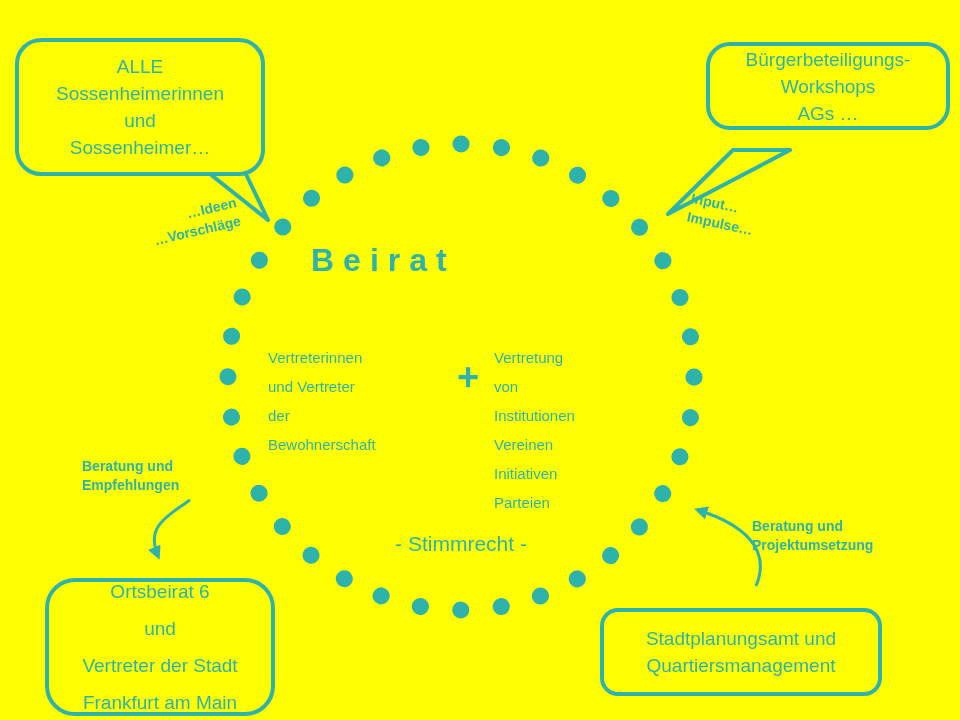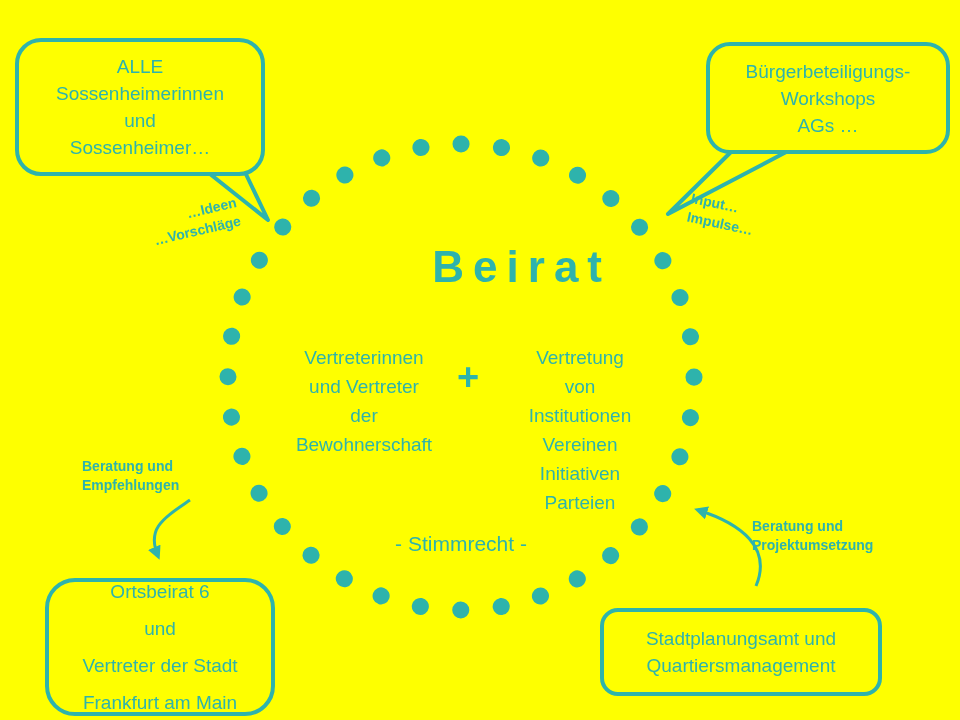--- a/index.html
+++ b/index.html
@@ -20,33 +20,33 @@
     position: absolute;
     background: var(--bg);
     border: 4px solid var(--teal);
     color: var(--teal);
     display: flex; flex-direction: column; justify-content: center;
     text-align: center;
     font-size: 19px; line-height: 27px;
     z-index: 2;
   }
   .callout-tl { left: 15px; top: 8px;  width: 250px; height: 138px; border-radius: 26px; }
-  .callout-tr { left: 706px; top: 12px; width: 244px; height: 112px; border-radius: 24px; }
+  .callout-tr { left: 706px; top: 12px; width: 244px; height: 88px; border-radius: 24px; }
   .callout-bl { left: 45px; top: 548px; width: 230px; height: 138px; border-radius: 30px; gap: 10px; }
   .callout-br { left: 600px; top: 578px; width: 282px; height: 88px; border-radius: 18px; }
 
   .circle-title {
     position: absolute; left: 311px; top: 212px; width: 300px;
-    text-align: right; color: var(--teal);
-    font-size: 44px; font-weight: bold; letter-spacing: 9px;
+    text-align: left; color: var(--teal);
+    font-size: 32px; font-weight: bold; letter-spacing: 9px;
     z-index: 2;
   }
   .inner-group {
-    position: absolute; text-align: center; color: var(--teal);
-    font-size: 19px; line-height: 29px; z-index: 2;
+    position: absolute; text-align: left; color: var(--teal);
+    font-size: 15px; line-height: 29px; z-index: 2;
   }
   .group-left  { left: 268px; top: 313px; width: 192px; }
   .group-right { left: 494px; top: 313px; width: 172px; }
   .plus-sign {
     position: absolute; left: 448px; top: 326px; width: 40px;
     text-align: center; color: var(--teal);
     font-size: 38px; font-weight: bold; z-index: 2;
   }
   .footnote {
     position: absolute; left: 361px; top: 502px; width: 200px;

